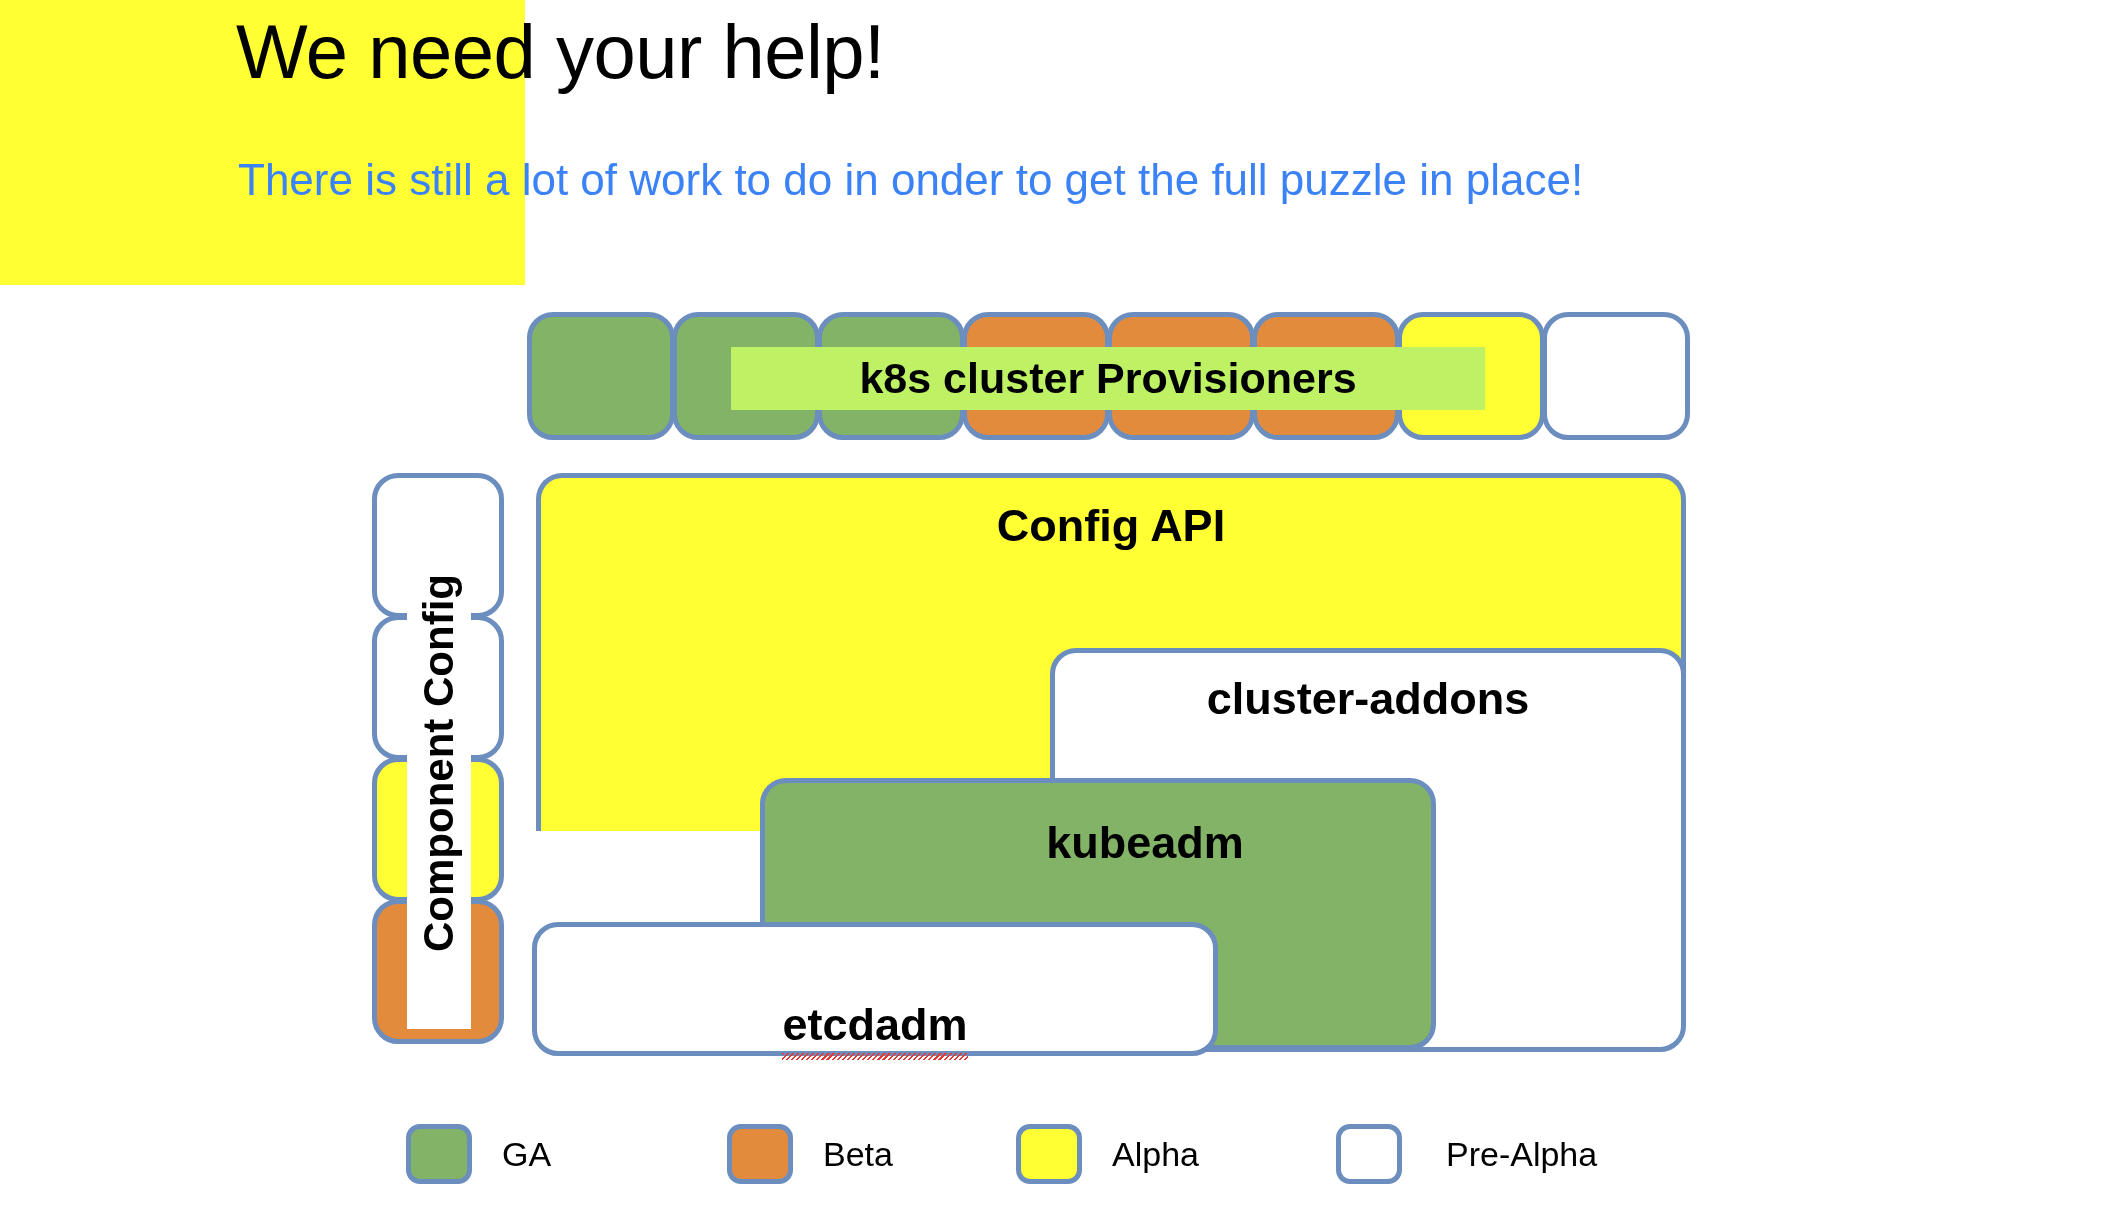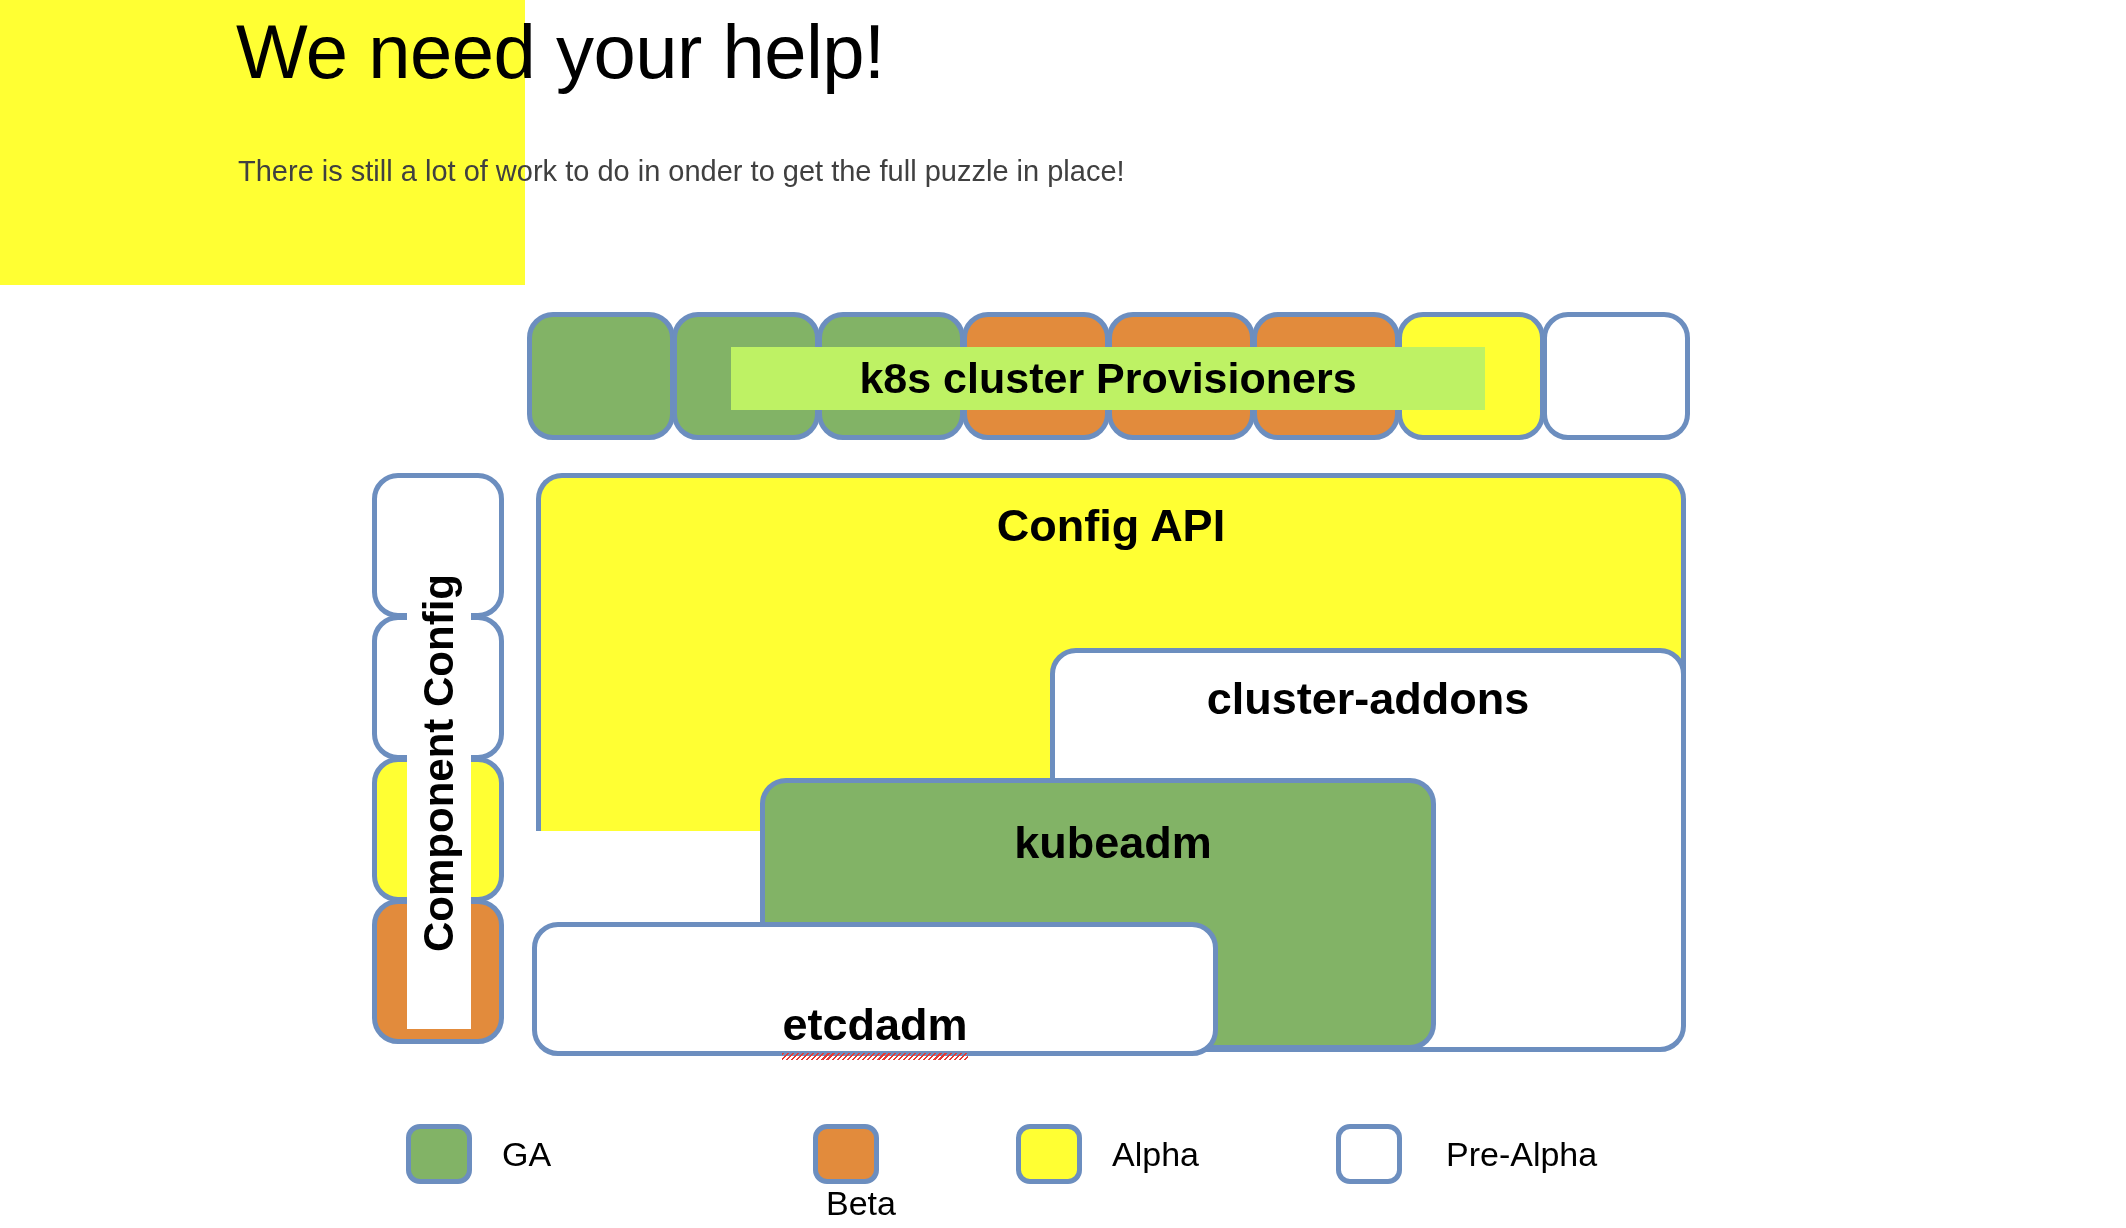--- a/index.html
+++ b/index.html
@@ -23,23 +23,23 @@
     font-size: 76px;
     font-weight: 400;
     color: #000000;
     letter-spacing: -0.5px;
     white-space: nowrap;
   }
   #page-subtitle {
     position: absolute;
     left: 238px;
     top: 155px;
-    font-size: 29px;
+    font-size: 44px;
     font-weight: 400;
-    color: #404040;
+    color: #3b82f6;
     white-space: nowrap;
   }
 
   
   .dbox {
     position: absolute;
     box-sizing: border-box;
     border: 5px solid #6c8ebf;
     border-radius: 26px;
     background: #ffffff;
@@ -115,21 +115,21 @@
   #cluster-addons-box {
     left: 1050px; top: 648px; width: 636px; height: 404px;
     z-index: 2;
   }
   #cluster-addons-label { left: 1050px; top: 673px; width: 636px; text-align: center; font-size: 45px; z-index: 7; }
 
   #kubeadm-box {
     left: 760px; top: 778px; width: 676px; height: 272px;
     z-index: 3;
   }
-  #kubeadm-label { left: 760px; top: 817px; width: 706px; text-align: center; font-size: 45px; z-index: 7; }
+  #kubeadm-label { left: 760px; top: 817px; width: 706px; text-align: center; font-size: 45px; z-index: 7; padding-left: 32px; }
 
   #etcdadm-box {
     left: 532px; top: 922px; width: 686px; height: 134px;
     z-index: 4;
   }
   #etcdadm-label {
     left: 532px; top: 963px; width: 686px; text-align: center; font-size: 45px; z-index: 7; margin-top: 36px;
   }
   #etcdadm-label .misspelled {
     
@@ -199,21 +199,21 @@
 <div class="box-label" id="kubeadm-label">kubeadm</div>
 
 <div class="dbox fill-pre" id="etcdadm-box"></div>
 <div class="box-label" id="etcdadm-label"><span class="misspelled">etcdadm</span></div>
 
 <div id="legend">
     <div class="legend-entry" style="left: 406px;">
       <div class="legend-swatch fill-ga"></div>
       <span class="legend-text">GA</span>
     </div>
-    <div class="legend-entry" style="left: 796px; flex-direction: column;">
+    <div class="legend-entry" style="left: 727px;">
       <div class="legend-swatch fill-beta"></div>
       <span class="legend-text">Beta</span>
     </div>
     <div class="legend-entry" style="left: 1016px;">
       <div class="legend-swatch fill-alpha"></div>
       <span class="legend-text">Alpha</span>
     </div>
     <div class="legend-entry" style="left: 1336px; gap: 14px;">
       <div class="legend-swatch fill-pre"></div>
       <span class="legend-text">Pre-Alpha</span>

